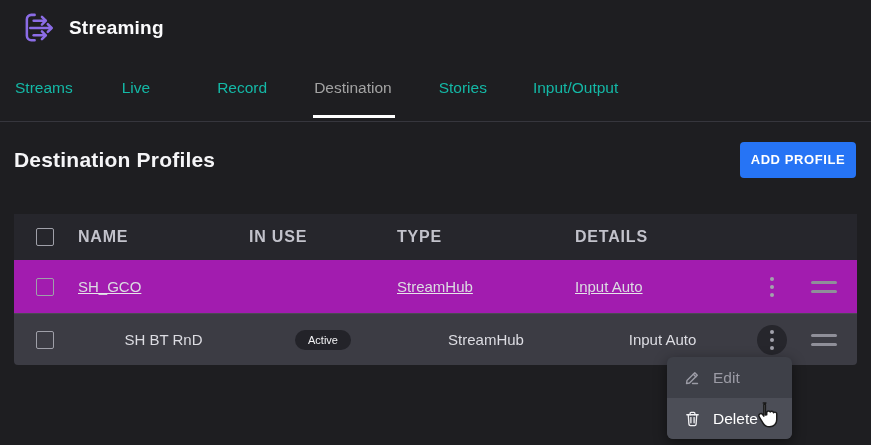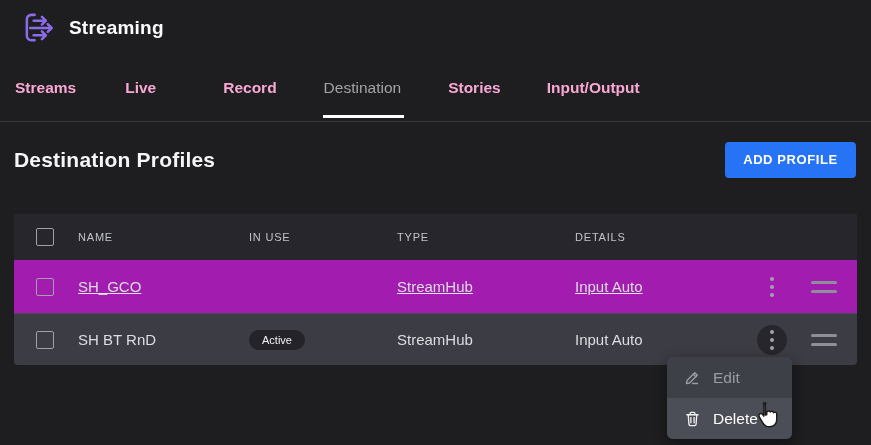--- a/index.html
+++ b/index.html
@@ -20,22 +20,22 @@
   .app-title { font-size:19px; font-weight:bold; color:#fbfbfc; letter-spacing:.2px; }
 
   
   .tab-bar {
     display:flex; align-items:flex-end;
     height:70px; padding-bottom:0;
     border-bottom:1px solid #36363d;
     margin:0 0 0 0;
   }
   .tab {
-    color:#f9a8d4; font-size:15.5px; cursor:pointer;
-    padding-bottom:24px; position:relative; white-space:nowrap;font-weight:bold;
+    color:#14b8a6; font-size:15.5px; cursor:pointer;
+    padding-bottom:24px; position:relative; white-space:nowrap;
   }
   .tab:nth-child(1){ margin-left:15px; }
   .tab:nth-child(2){ margin-left:49px; }
   .tab:nth-child(3){ margin-left:67px; }
   .tab:nth-child(4){ margin-left:47px; }
   .tab:nth-child(5){ margin-left:47px; }
   .tab:nth-child(6){ margin-left:46px; }
   .tab.active { color:#a3a3a3; font-weight:normal;margin-top:36px; }
   .tab.active::after {
     content:""; position:absolute; left:-1px; right:-3px; bottom:3px;
@@ -43,40 +43,40 @@
   }
 
   
   .page-head {
     display:flex; align-items:center; justify-content:space-between;
     margin:19px 15px 0 14px; height:37px;
   }
   .page-title { font-size:21px; font-weight:bold; color:#f5f5f7; letter-spacing:.2px; }
   .add-btn {
     background:#2674f5; color:#ffffff; border:none; border-radius:4px;
-    height:36px; width:131px; font-family:"Liberation Sans",sans-serif;
+    height:36px; width:116px; font-family:"Liberation Sans",sans-serif;
     font-size:13px; font-weight:bold; letter-spacing:.6px; cursor:pointer;
   }
 
   
   .table {
     margin:36px 14px 0 14px; width:843px;
     border-radius:0 0 4px 4px; overflow:hidden;
   }
   .row {
     display:grid;
     grid-template-columns:64px 171px 148px 178px 175px 45px 1fr;
     align-items:center;
   }
   .thead { background:#26262c; height:46px; }
   .th {
-    font-size:11px; font-weight:normal; color:#c2c2cb; letter-spacing:.8px;
+    font-size:16px; font-weight:bold; color:#c2c2cb; letter-spacing:.8px;
   }
   .trow1 { background:#a21caf; height:53px;text-decoration:underline; }
-  .trow2 { background:#3c3c44; height:52px; border-top:1px solid #4a4a52; }
+  .trow2 { background:#3c3c44; height:52px; border-top:1px solid #4a4a52;text-align:center; }
   .cell { font-size:15px; color:#dcdce2; }
   .cell-check { display:flex; justify-content:flex-start; padding-left:22px; }
   .checkbox {
     width:18px; height:18px; border:1px solid #9fa0a9; border-radius:2px;
     background:transparent; cursor:pointer;
   }
   .badge {
     display:inline-block; background:#232329; color:#f2f2f4;
     font-size:11px; padding:4px 13px; border-radius:12px;
   }

